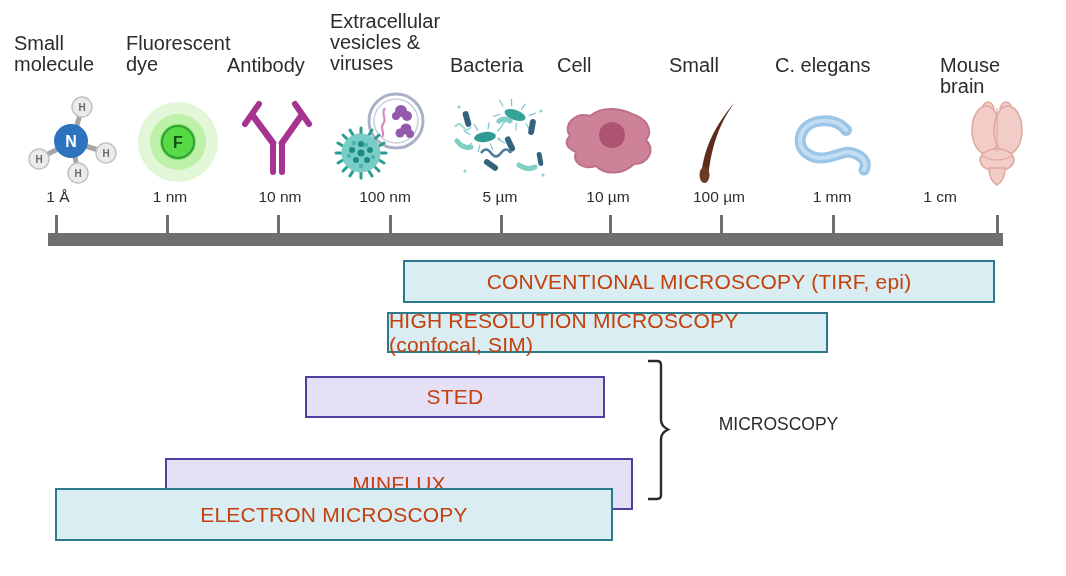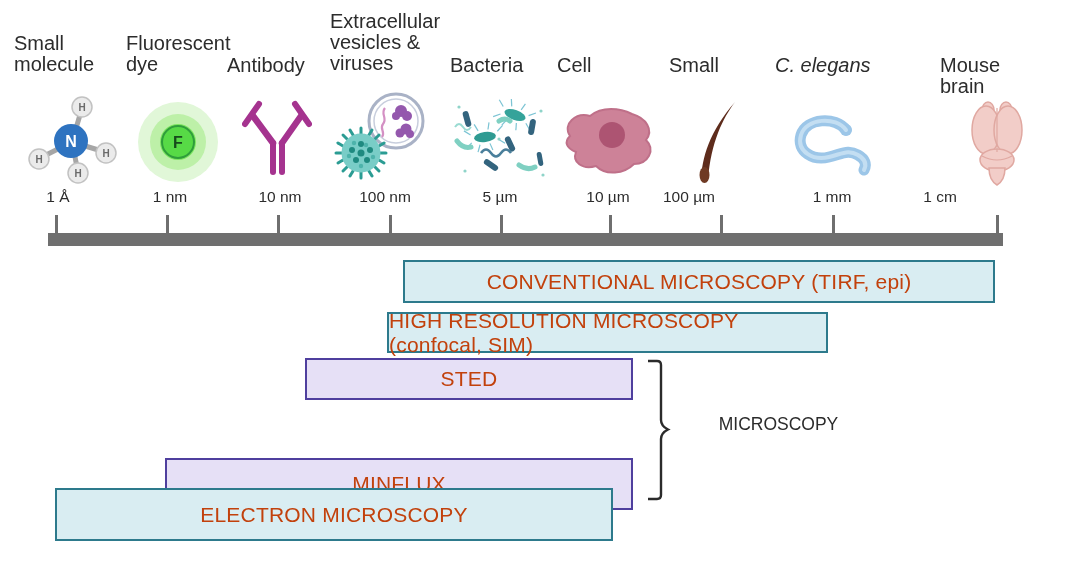--- a/index.html
+++ b/index.html
@@ -5,21 +5,21 @@
   html,body{margin:0;padding:0;background:#ffffff;}
   #stage{
     position:relative;width:1066px;height:576px;background:#ffffff;
     font-family:"Liberation Sans", sans-serif;color:var(--text,#2c2c2c);
     overflow:hidden;
   }
   .obj-label{
     position:absolute;font-size:20px;line-height:21px;
     color:var(--text,#2c2c2c);
   }
-  .obj-label.italic{font-style:italic;}
+  .obj-label.italic{}
   .size-label{
     position:absolute;top:188px;width:80px;text-align:center;
     font-size:15.5px;color:var(--text,#2c2c2c);
   }
   .icon{position:absolute;}
   #scale-bar{
     position:absolute;left:48px;top:233px;width:955px;height:13px;
     background:var(--scale-bar,#6f6f6f);
   }
   .tick{
@@ -222,38 +222,38 @@
     <path d="M18,56 Q33,64 48,56" fill="none" stroke="#e0a8a1" stroke-width="1.2"></path>
     <line x1="33" y1="8" x2="33" y2="52" stroke="#e0a8a1" stroke-width="1.2"></line>
   </svg>
 
   <div class="size-label" style="left:18px">1 Å</div>
   <div class="size-label" style="left:130px">1 nm</div>
   <div class="size-label" style="left:240px">10 nm</div>
   <div class="size-label" style="left:345px">100 nm</div>
   <div class="size-label" style="left:460px">5 µm</div>
   <div class="size-label" style="left:568px">10 µm</div>
-  <div class="size-label" style="left:649px">100 µm</div>
+  <div class="size-label" style="left:679px">100 µm</div>
   <div class="size-label" style="left:792px">1 mm</div>
   <div class="size-label" style="left:900px">1 cm</div>
 
   <div class="tick" style="left:54.5px"></div>
   <div class="tick" style="left:165.5px"></div>
   <div class="tick" style="left:276.5px"></div>
   <div class="tick" style="left:388.5px"></div>
   <div class="tick" style="left:499.5px"></div>
   <div class="tick" style="left:608.5px"></div>
   <div class="tick" style="left:719.5px"></div>
   <div class="tick" style="left:831.5px"></div>
   <div class="tick" style="left:995.5px"></div>
   <div id="scale-bar"></div>
 
   <div class="bar cyan" style="left:403px;top:260px;width:592px;height:43px">CONVENTIONAL MICROSCOPY (TIRF, epi)</div>
   <div class="bar cyan" style="left:387px;top:312px;width:441px;height:41px">HIGH RESOLUTION MICROSCOPY (confocal, SIM)</div>
-  <div class="bar purple" style="left:305px;top:358px;width:328px;height:42px">STED</div>
+  <div class="bar purple" style="left:305px;top:376px;width:300px;height:42px">STED</div>
   <div class="bar purple" style="left:165px;top:458px;width:468px;height:52px">MINFLUX</div>
   <div class="bar cyan" style="left:55px;top:488px;width:558px;height:53px">ELECTRON MICROSCOPY</div>
 
   <svg class="icon" style="left:645px;top:356px" width="28" height="148" viewBox="0 0 28 148">
     <path d="M3,5 H12 Q16,5 16,9 V64 Q16,70 23,73.5 Q16,77 16,83 V139 Q16,143 12,143 H3" fill="none" stroke="#2b2b2b" stroke-width="2.4"></path>
   </svg>
   <div id="bracket-label">
     <div>MICROSCOPY</div>
   </div>
 

